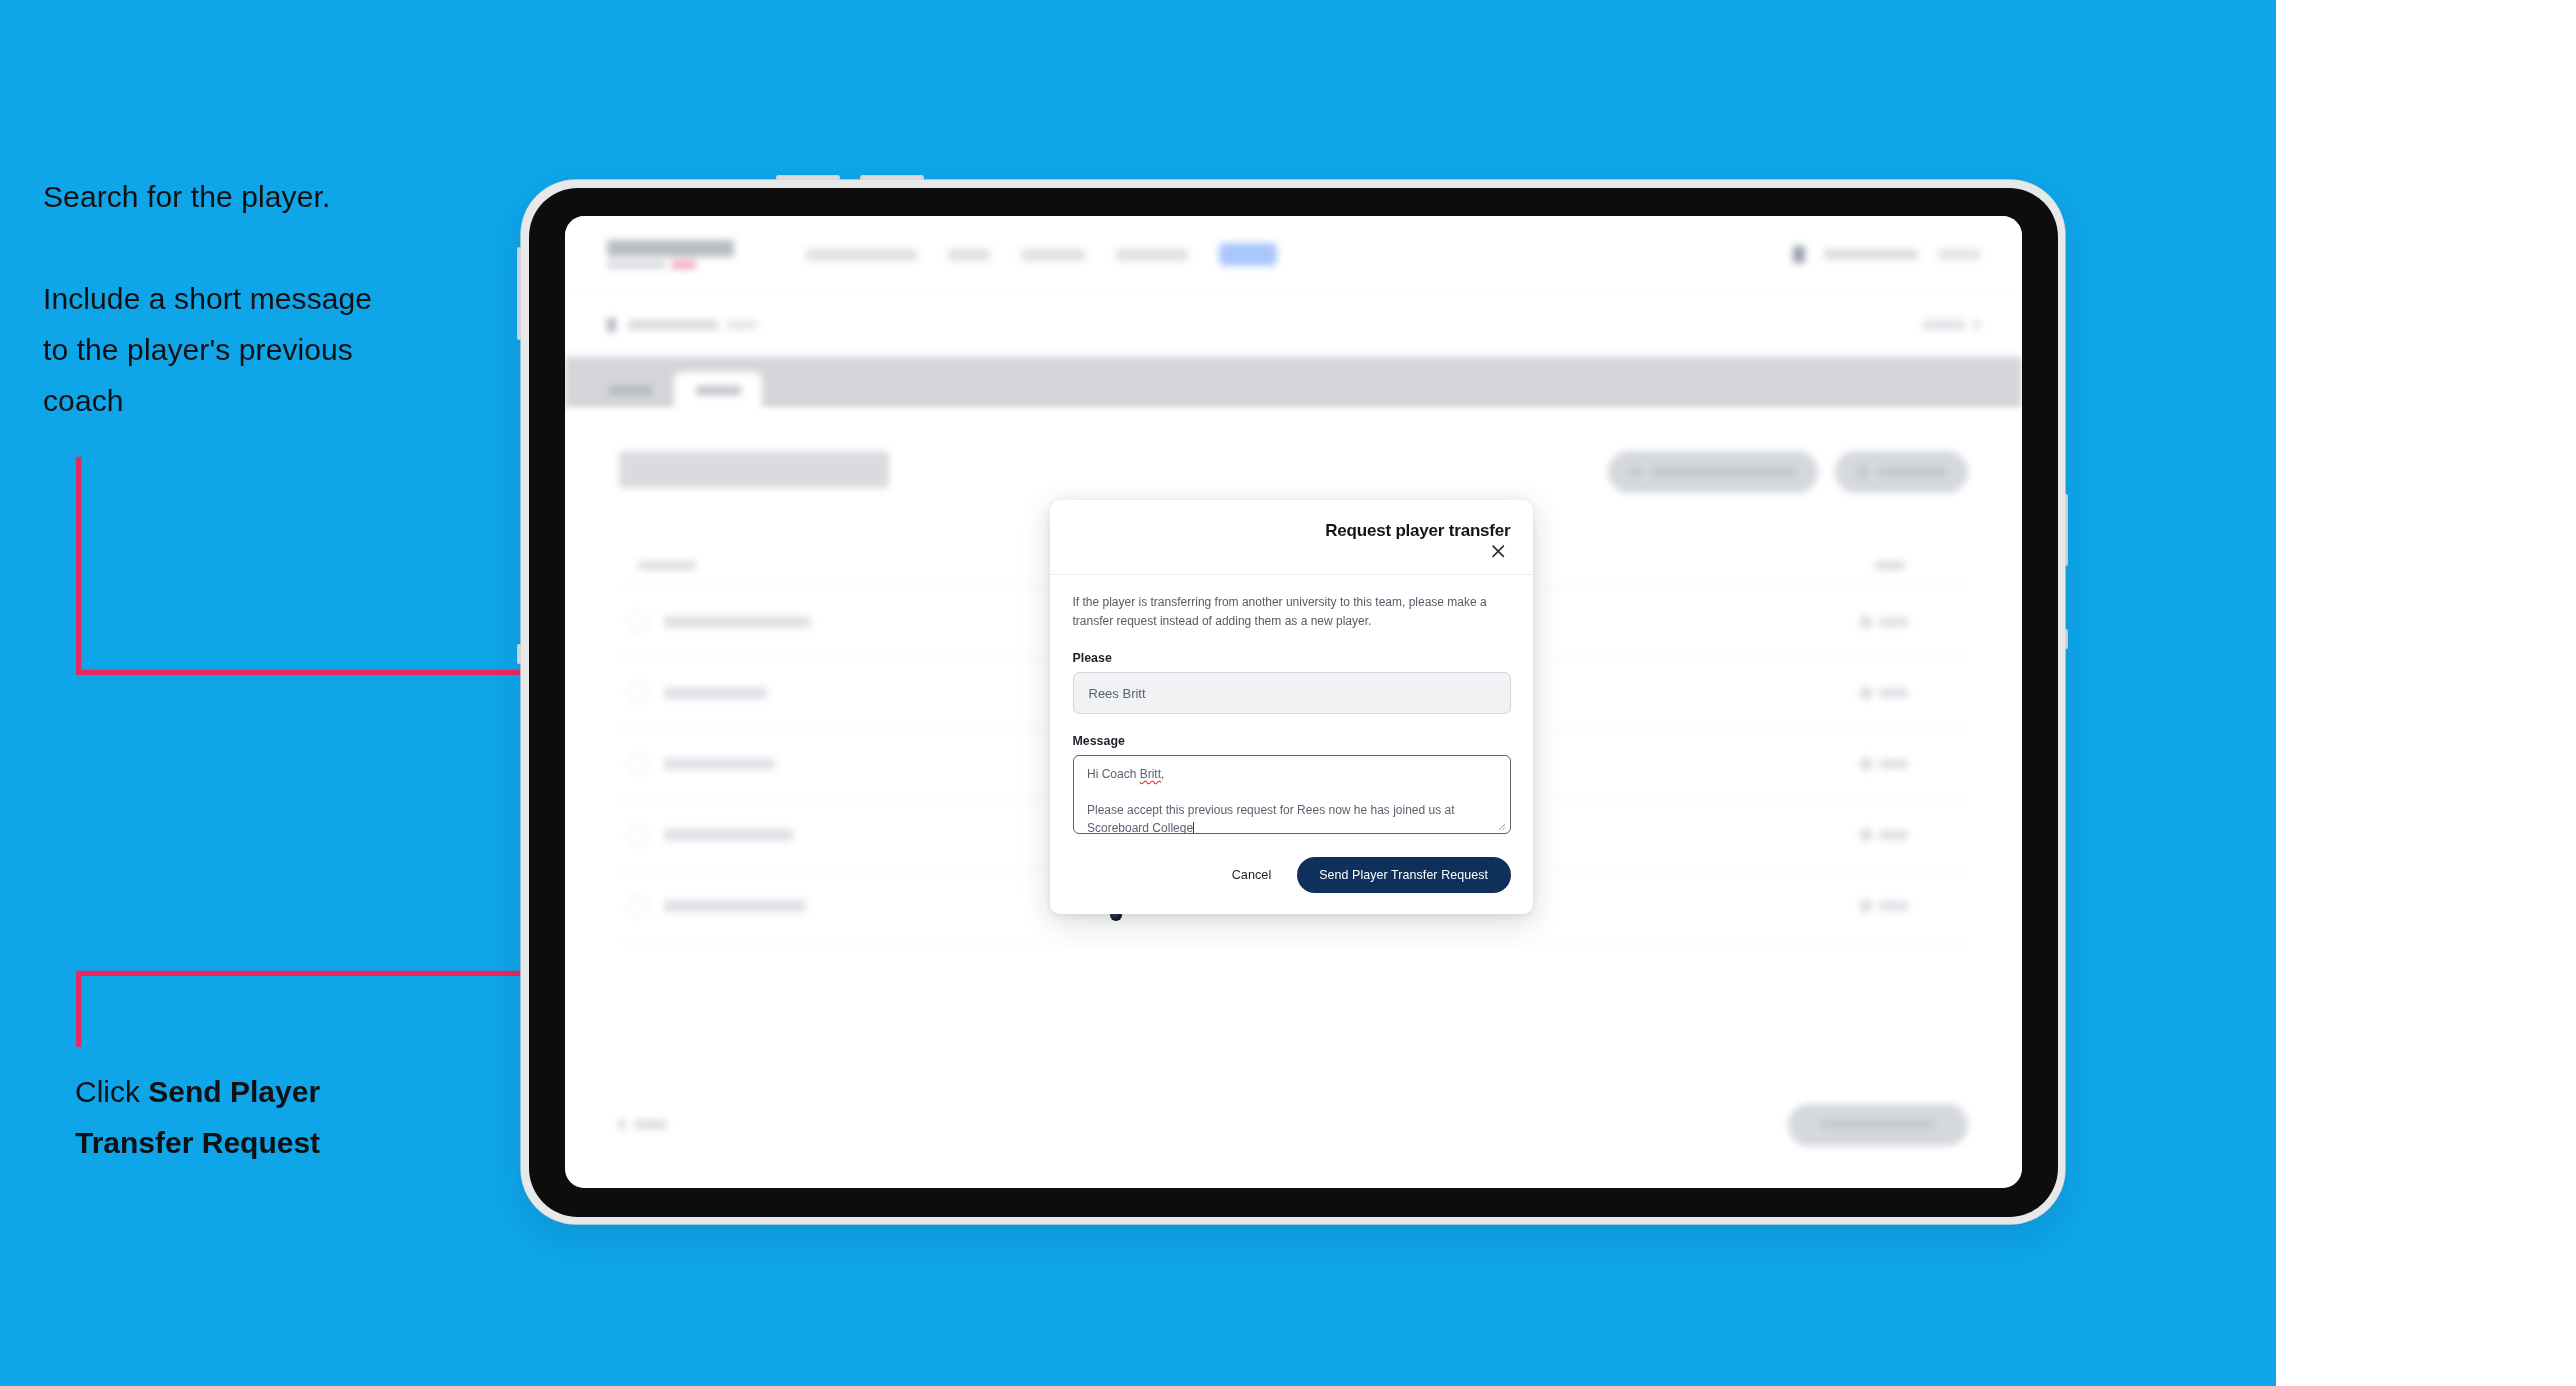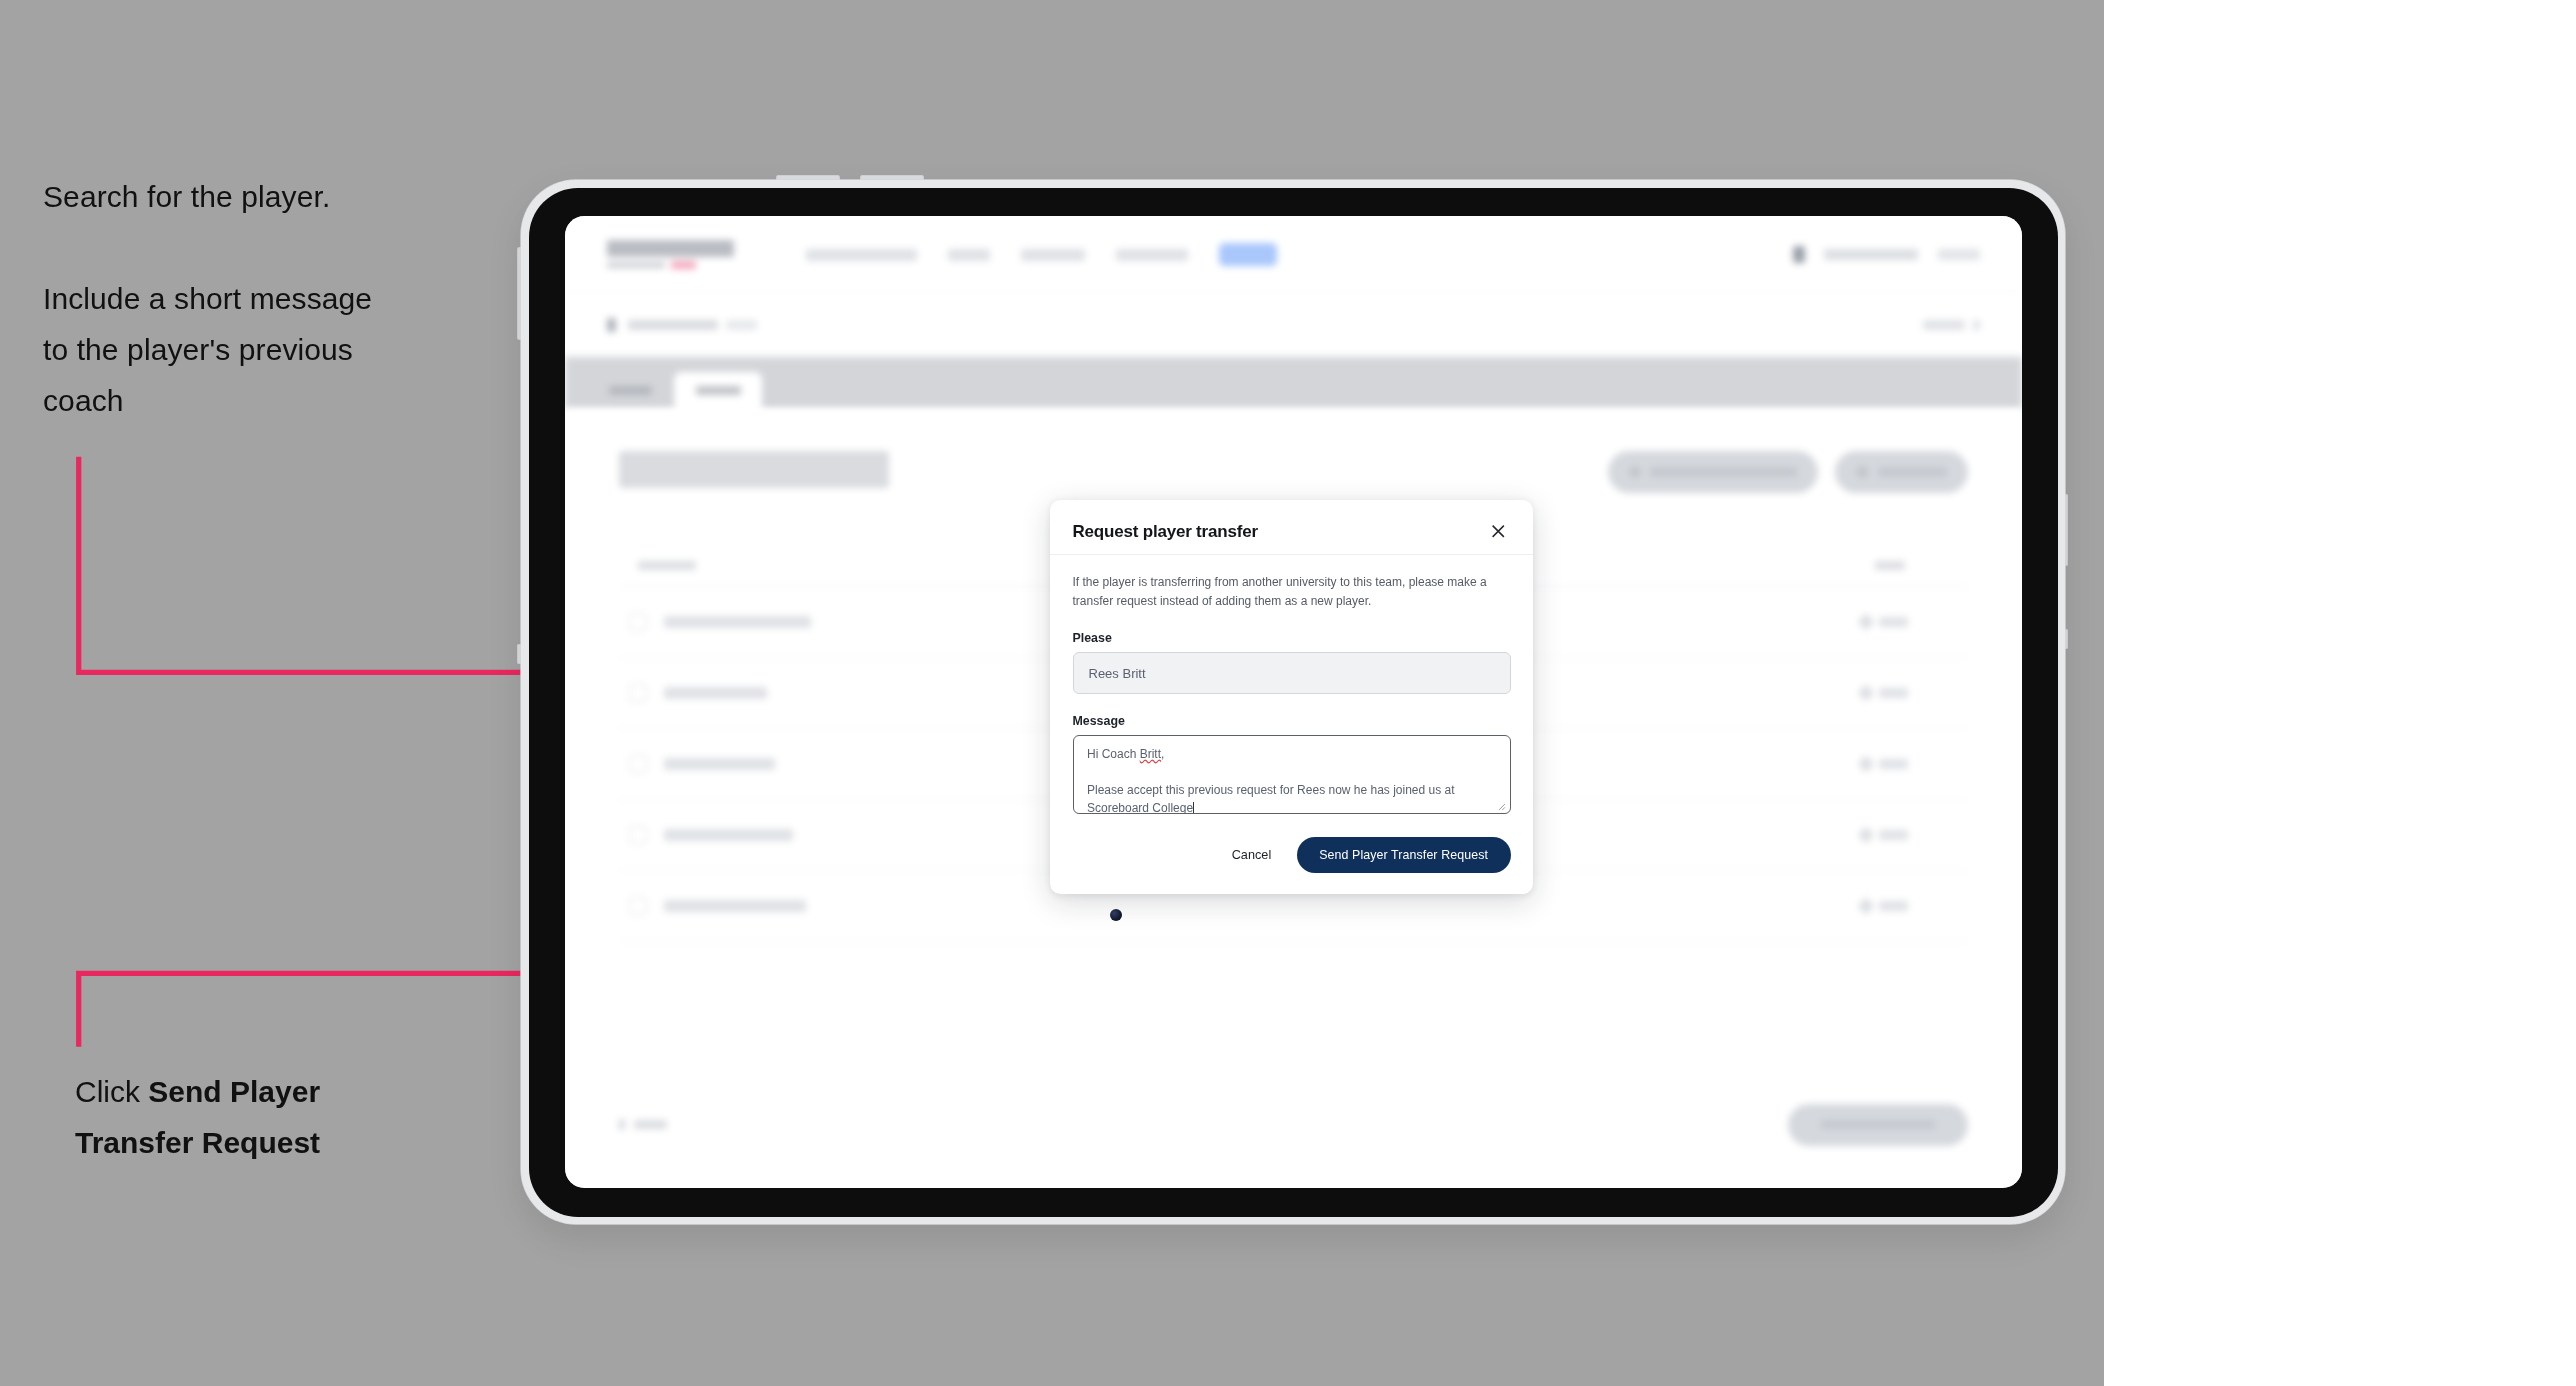--- a/index.html
+++ b/index.html
@@ -2,21 +2,21 @@
 <html style="font-size:12px"><head>
 <meta charset="utf-8">
 <style>
   * { box-sizing: border-box; margin: 0; padding: 0; }
   html, body {
     width: 2576px; height: 1386px;
     background: #ffffff;
     font-family: "Liberation Sans", sans-serif;
     overflow: hidden;
   }
-  #stage { position: relative; width: 2104px; height: 1386px; background:#a3a3a3; }
+  #stage { position: relative; width: 2276px; height: 1386px; background:#0ea5e9; }
 
   
   .ann-block { position: absolute; color: #111111; font-family: "Liberation Sans", sans-serif; }
   #ann-top { left: 43px; top: 171px; width: 449px; }
   #ann-top .line { font-size: 30px; line-height: 51px; letter-spacing: 0.1px; }
   #ann-top .para2 { margin-top: 51px; }
 
   #ann-bottom { left: 43px; top: 1066px; width: 419px; margin-left: 32px; }
   #ann-bottom .line { font-size: 30px; line-height: 51px; }
   #ann-bottom b { font-weight: 700; }
@@ -126,22 +126,22 @@
   .back-link .tx { width:33px; height:9.7px; background:#dbdde1; border-radius:2.2px;}
   .foot-pill { margin-left:auto; height:42px; width: 180px; border-radius:21px; background:#d5d8dd;
                display:flex; align-items:center; justify-content:center;}
   .foot-pill .tx { width:114px; height:9.7px; background:#c5c8ce; border-radius:2.2px;}
   #modal {
     position: absolute; left: 1050px; top: 500px; width: 483px;
     background:#ffffff; border-radius: 10.5px;
     box-shadow: 0 7.5px 30px rgba(20,25,40,.16), 0 1.5px 7.5px rgba(20,25,40,.08);
     padding: 0;
   }
-  #modal-head { display:flex; align-items:center; justify-content:space-between;
-                padding: 21px 22.5px 10.5px 22.5px; border-bottom: 0.7px solid #eceef0;}
+  #modal-head { display:flex; align-items:flex-end; justify-content:space-between;
+                padding: 21px 22.5px 10.5px 22.5px; border-bottom: 0.7px solid #eceef0; flex-direction: column;}
   #modal-title { font-size: 17px; font-weight: 700; color:#14161a; letter-spacing:-0.2px; line-height:1.2;
                  font-family:"Liberation Sans", sans-serif; }
   #modal-close { width: 25.5px; height: 25.5px; display:flex; align-items:center; justify-content:center;
                  cursor:pointer; margin-top:-3px; }
   #modal-close svg { display:block; }
   #modal-body { padding: 18px 22.5px 6px 22.5px; }
   #modal-desc { font-size: 12px; line-height: 19px; color:#555b66; }
   .field-label { font-size: 12.4px; font-weight: 700; color:#1d2129; margin: 19.5px 0 7.5px 0;}
   #player-input {
     width:100%; height: 42px; border:0.7px solid #d3d6dc; border-radius:6px;

